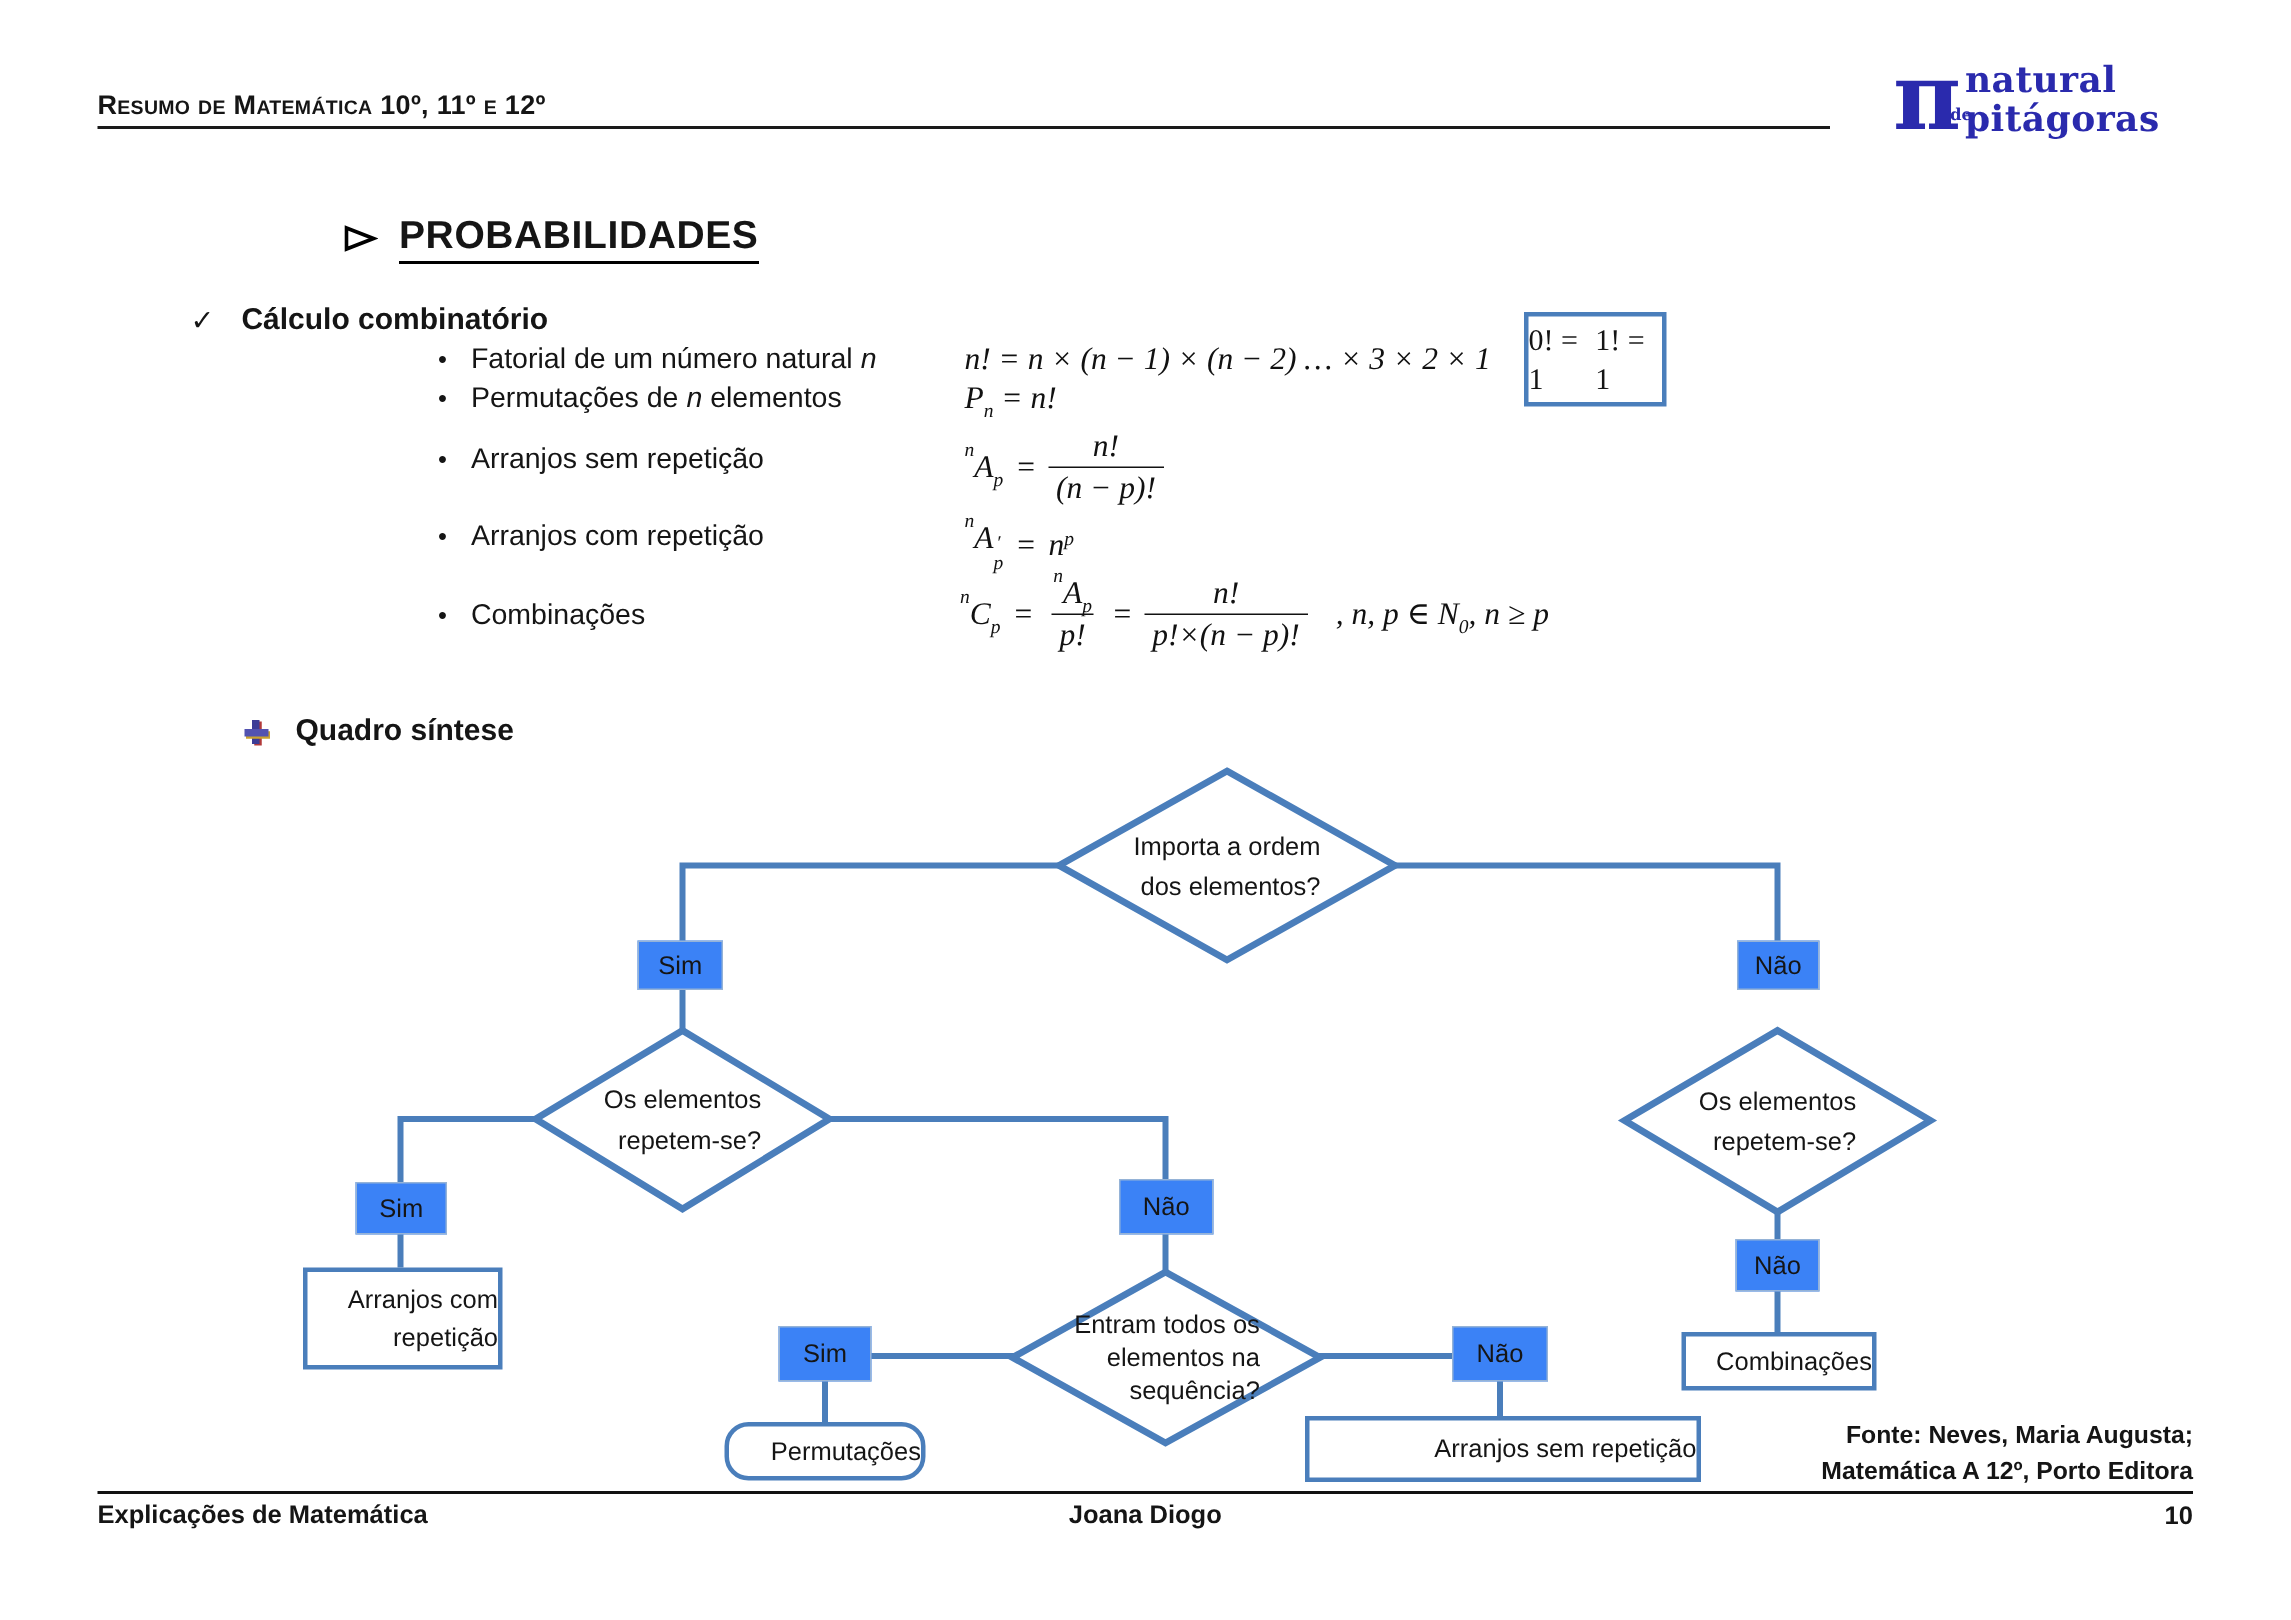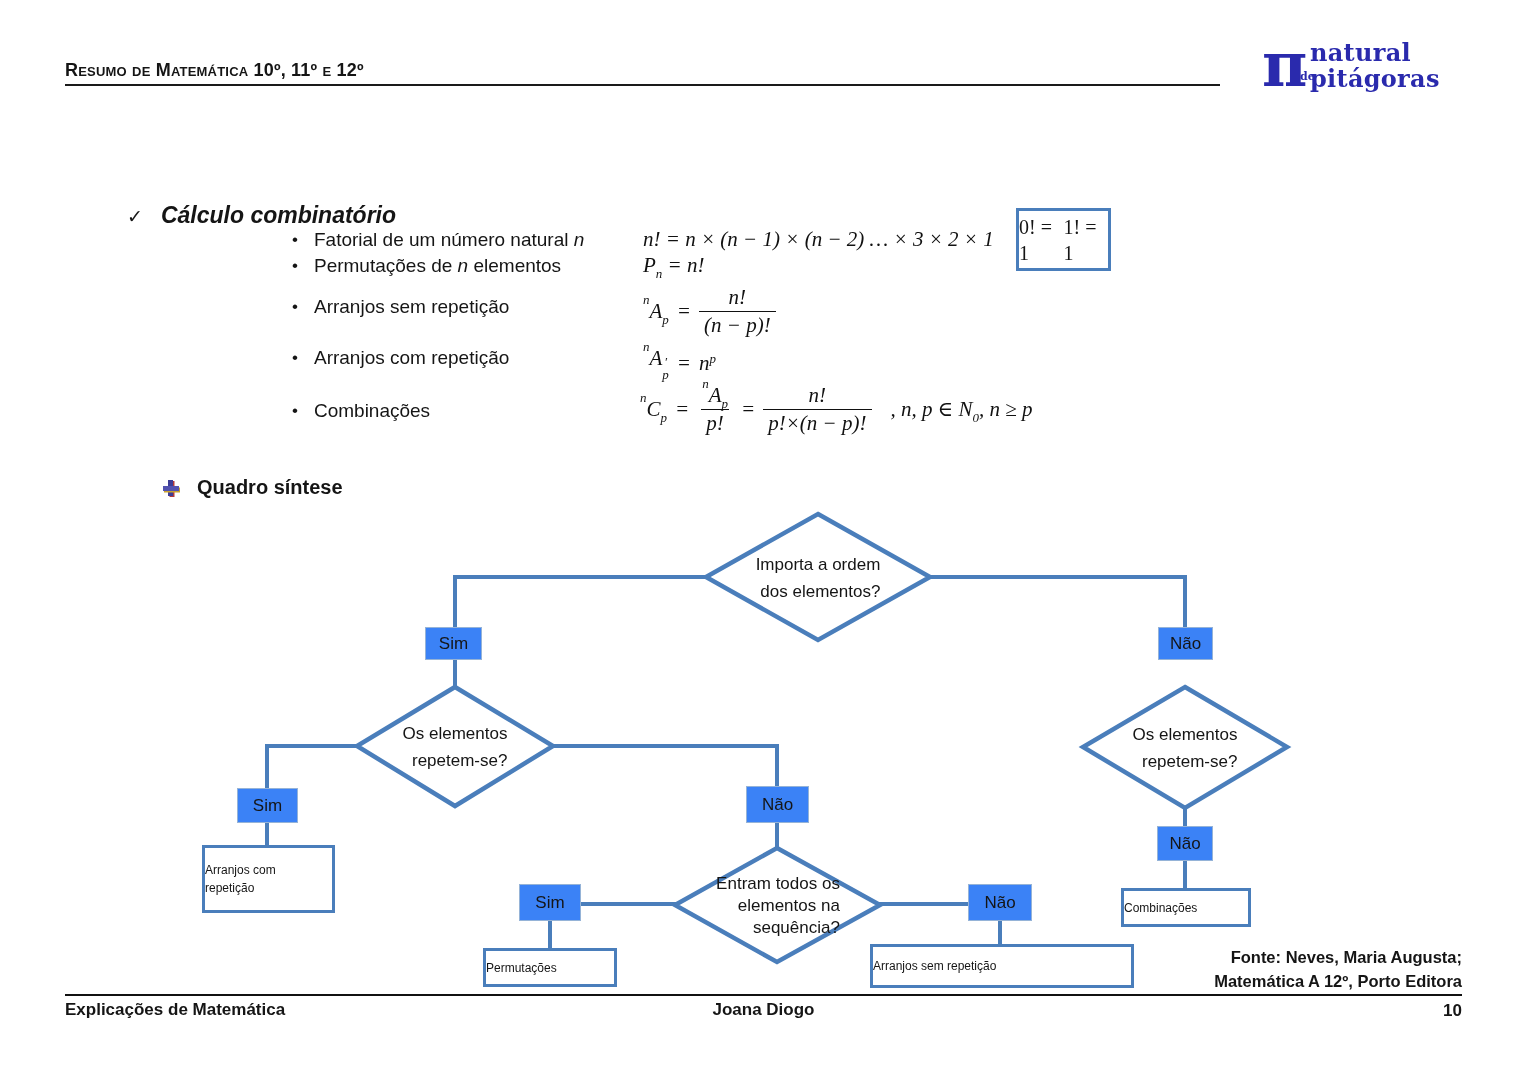--- a/index.html
+++ b/index.html
@@ -28,21 +28,21 @@
 
   
   .title-row{position:absolute;left:228px;top:141px;display:flex;align-items:center;gap:14px;}
   .title-arrow svg{display:block;}
   .page-title{font-size:26px;font-weight:bold;letter-spacing:.4px;
     border-bottom:2.5px solid #000;padding-bottom:2px;}
 
   
   .section-row{position:absolute;left:127px;top:202px;display:flex;align-items:center;gap:18px;}
   .check{font-family:"DejaVu Sans",sans-serif;font-size:19px;font-weight:bold;}
-  .section-label{font-size:23px;font-weight:bold;font-style:italic;}
+  .section-label{font-size:20px;font-weight:bold;}
 
   
   .bullet-row{position:absolute;left:292px;display:flex;gap:16px;font-size:19px;}
   .bullet-dot{font-size:17px;line-height:1.3;}
   .bullet-row .it{font-style:italic;}
 
   
   .formula{position:absolute;font-family:"Liberation Serif","DejaVu Serif",serif;
     font-style:italic;font-size:21px;color:#111;}
   .frow{display:flex;align-items:center;gap:5px;}
@@ -72,22 +72,22 @@
     background:#5252b0;box-shadow:1px 1.5px 0 #caa22e;}
   .quadro-label{font-size:20px;font-weight:bold;}
 
   
   .fc-svg{position:absolute;left:0;top:0;z-index:1;}
   .fc-stroke{stroke:var(--flow-line);fill:none;}
   .fc-diamond{stroke:var(--flow-line);fill:#fff;}
   .fc-label{position:absolute;z-index:2;background:#3b82f6;border:1.5px solid var(--thin-border);
     display:flex;align-items:center;justify-content:center;font-size:17px;}
   .fc-result{position:absolute;z-index:2;background:#fff;border:3.5px solid var(--flow-line);
-    display:flex;flex-direction:column;align-items:flex-start;justify-content:center;
-    font-size:12px;line-height:1.5;text-align:center;}
+    display:flex;flex-direction:column;align-items:flex-end;justify-content:center;
+    font-size:17px;line-height:1.5;text-align:center;}
   .fc-dlabel{position:absolute;z-index:2;transform:translate(-50%,-50%);text-align:center;
     font-size:17px;line-height:1.6;}
   .fc-dlabel.tight{line-height:1.3;}
   .fc-dlabel span{display:block;text-align:right;}
 
   
   .fonte{position:absolute;right:65px;top:946px;text-align:right;font-size:16.5px;
     font-weight:bold;line-height:1.45;z-index:3;}
   .footer-rule{position:absolute;left:65px;top:994px;width:1397px;border-top:2.5px solid #111;z-index:0;}
   .footer-left{position:absolute;left:65px;top:1000px;font-size:17px;font-weight:bold;}
@@ -105,20 +105,28 @@
 
   <div class="logo">
     <span class="logo-pi">π</span>
     <span class="logo-de">de</span>
     <div class="logo-text">
       <div>natural</div>
       <div>pitágoras</div>
     </div>
   </div>
 
+  <div class="title-row">
+    <span class="title-arrow">
+      <svg width="24" height="20" viewBox="0 0 24 20">
+          <path d="M3 3 L21 10 L3 17 Z" fill="none" stroke="#000" stroke-width="2.4" stroke-linejoin="miter"></path>
+        </svg>
+    </span>
+    <span class="page-title">PROBABILIDADES</span>
+  </div>
 
   <div class="section-row">
     <span class="check">✓</span>
     <span class="section-label">Cálculo combinatório</span>
   </div>
 
   <div class="bullet-row" style="top:229px;">
     <span class="bullet-dot">•</span>
     <span><span>Fatorial de um número natural </span><span class="it">n</span><span></span></span>
   </div>
@@ -231,21 +239,21 @@
   <div class="fc-label" style="left:237px;top:788px;width:61px;height:35px;">Sim</div>
   <div class="fc-label" style="left:746px;top:786px;width:63px;height:37px;">Não</div>
   <div class="fc-label" style="left:1157px;top:826px;width:56px;height:35px;">Não</div>
   <div class="fc-label" style="left:519px;top:884px;width:62px;height:37px;">Sim</div>
   <div class="fc-label" style="left:968px;top:884px;width:64px;height:37px;">Não</div>
 
   <div class="fc-result" style="left:202px;top:845px;width:133px;height:68px;">
     <span>Arranjos com</span>
     <span>repetição</span>
   </div>
-  <div class="fc-result" style="left:483px;top:948px;width:134px;height:39px;">
+  <div class="fc-result" style="left:483px;top:948px;width:134px;height:39px;border-radius:16px;">
     <span>Permutações</span>
   </div>
   <div class="fc-result" style="left:870px;top:944px;width:264px;height:44px;">
     <span>Arranjos sem repetição</span>
   </div>
   <div class="fc-result" style="left:1121px;top:888px;width:130px;height:39px;">
     <span>Combinações</span>
   </div>
 
   <div class="fonte">

